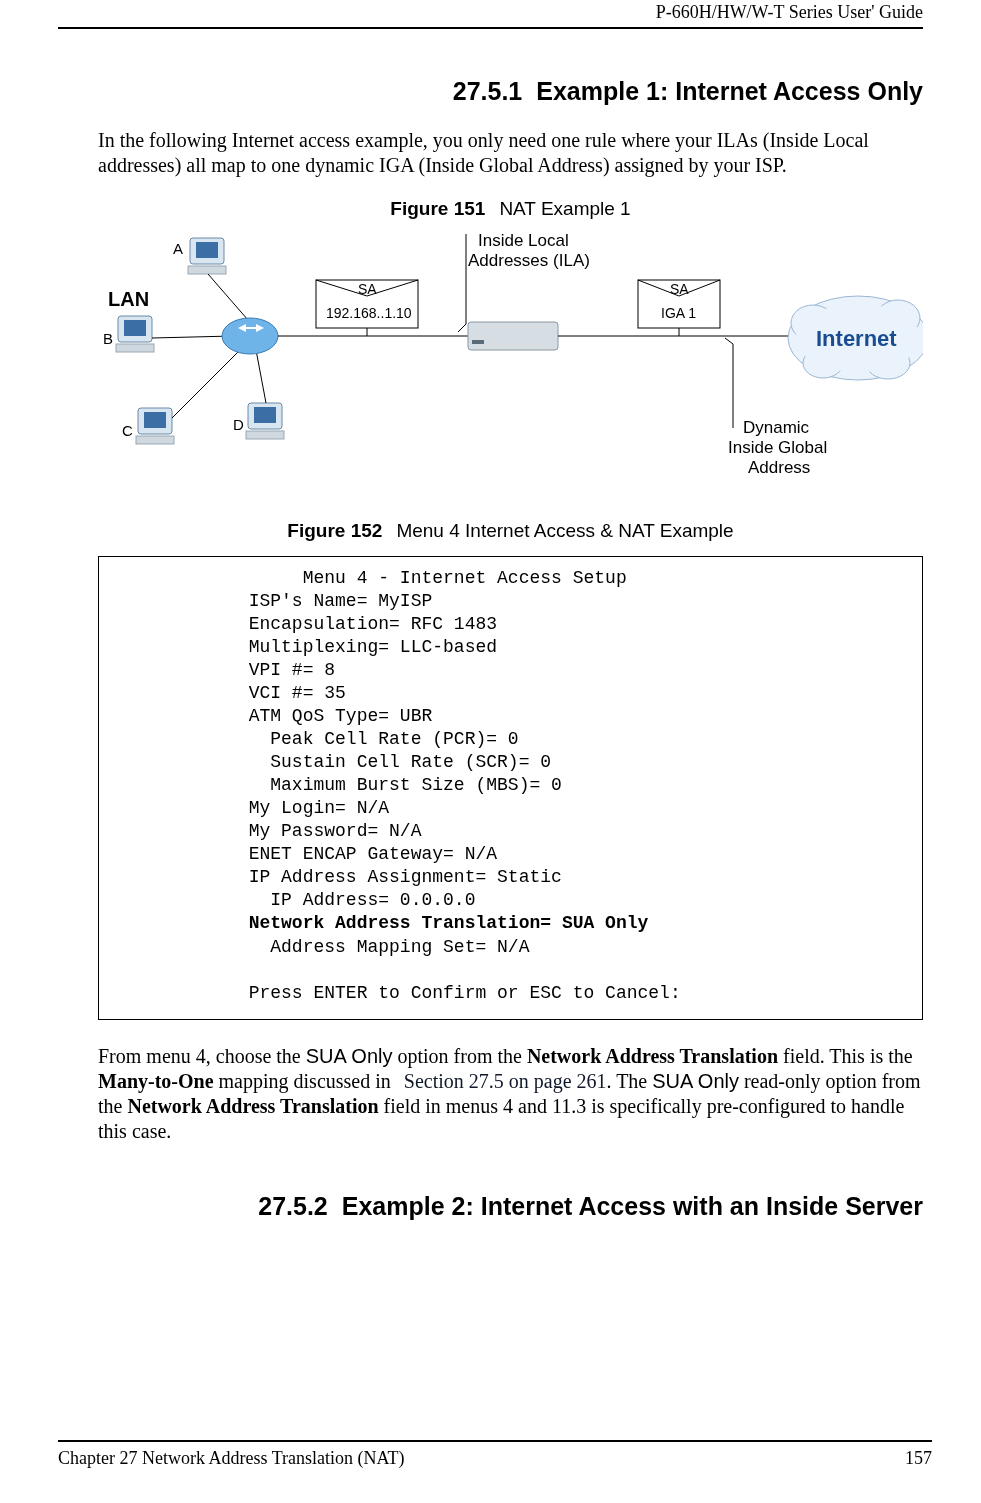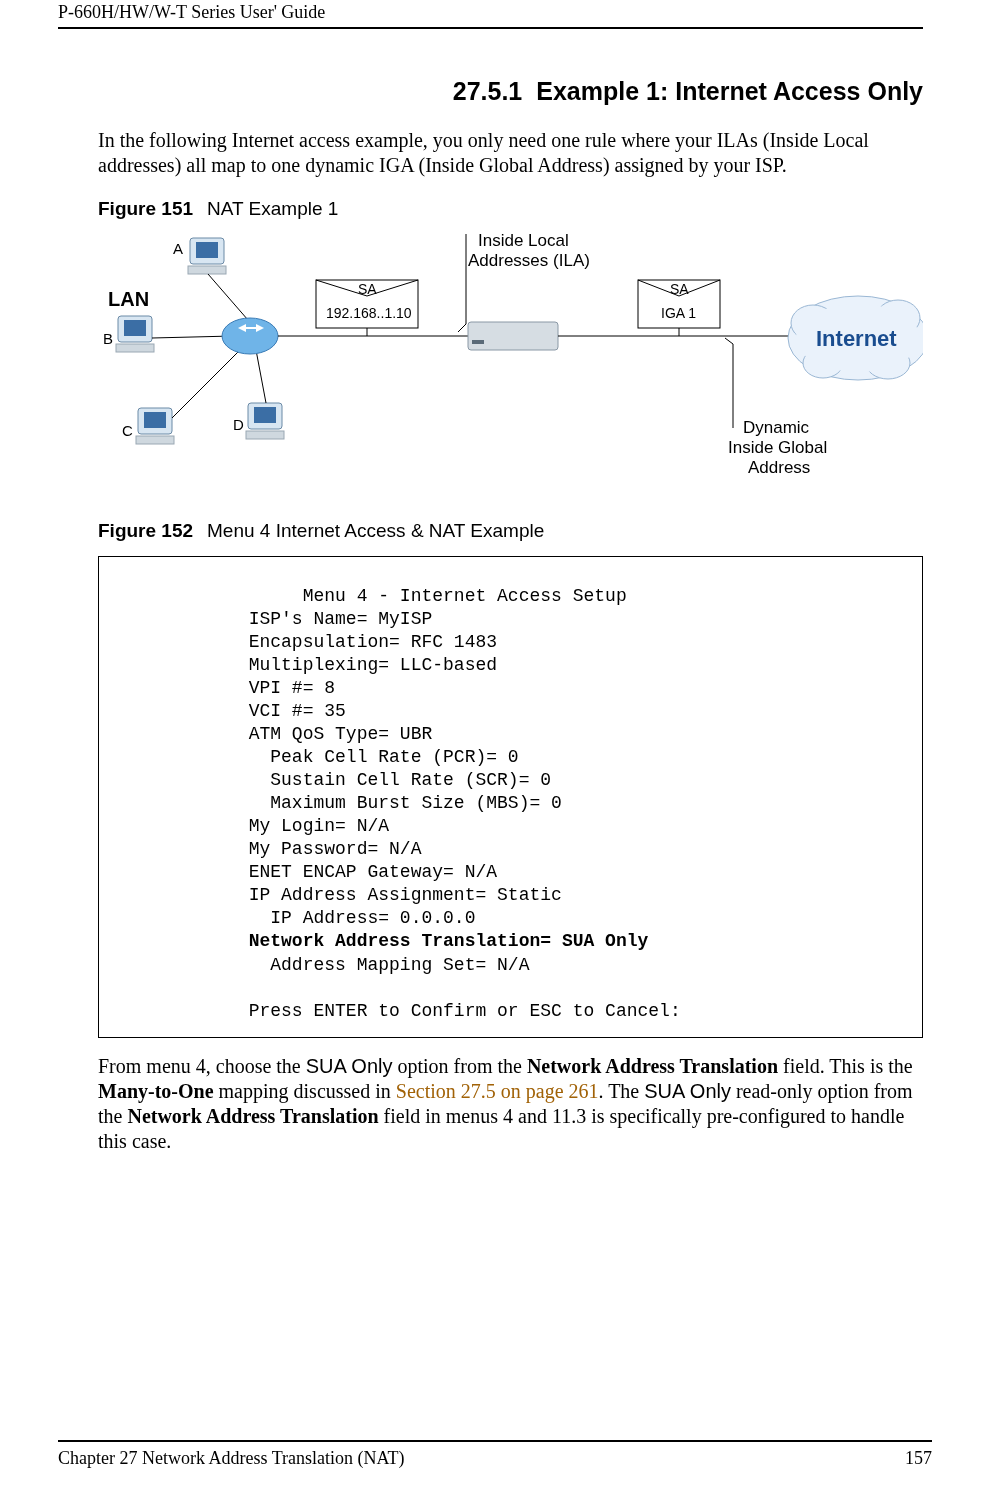--- a/index.html
+++ b/index.html
@@ -15,20 +15,21 @@
     height: 1503px;
     position: relative;
     box-sizing: border-box;
     padding: 32px 58px 0 58px;
   }
   .top-rule {
     border-top: 2px solid #000;
     margin-top: 4px;
   }
   .running-head {
+    text-align: right;
     font-size: 18px;
     margin-top: -30px;
     margin-bottom: 4px;
   }
   .h-sub {
     font-family: Arial, Helvetica, sans-serif;
     font-weight: bold;
     font-size: 25px;
     margin-top: 48px;
     margin-bottom: 22px;
@@ -37,40 +38,41 @@
   .h-sub-num { display: inline-block; margin-right: 14px; }
   .body-p {
     font-size: 20px;
     line-height: 1.25;
     margin: 0 0 20px 40px;
   }
   .fig-caption {
     font-family: Arial, Helvetica, sans-serif;
     font-size: 19px;
     margin: 6px 0 8px 40px;
+    text-align: center;
   }
   .fig-caption .fig-strong { font-weight: bold; margin-right: 14px; }
   .diagram-wrap {
     margin: 0 0 22px 40px;
     position: relative;
     height: 270px;
   }
   .diagram-wrap svg { width: 825px; height: 270px; }
 
   .terminal-box {
-    margin: 14px 0 16px 40px;
+    margin: 14px 0 24px 40px;
     border: 1px solid #000;
-    padding: 28px 20px 14px 20px;
+    padding: 10px 20px 14px 20px;
     font-family: "Courier New", Courier, monospace;
     font-size: 18px;
     line-height: 1.28;
     white-space: pre;
   }
 
-  .link { color: #a16207; }
+  .link { color: #0f172a; margin-left: 8px; }
   .bold-sans { font-family: Arial, Helvetica, sans-serif; font-weight: normal; }
 
   .footer {
     position: absolute;
     left: 58px;
     right: 49px;
     bottom: 34px;
   }
   .footer-rule { border-top: 2px solid #000; margin-bottom: 6px; }
   .footer-row {
@@ -204,20 +206,23 @@
               <span>IP Address= 0.0.0.0</span>
             <b>Network Address Translation= SUA Only</b>
               <span>Address Mapping Set= N/A</span>
 
             <span>Press ENTER to Confirm or ESC to Cancel:</span></div>
 
   <p class="body-p">
     <span>From menu 4, choose the </span><span class="bold-sans">SUA Only</span><span> option from the </span><b>Network Address Translation</b><span> field. This is the </span><b>Many-to-One</b><span> mapping discussed in </span><span class="link">Section 27.5 on page 261</span><span>. The </span><span class="bold-sans">SUA Only</span><span> read-only option from the </span><b>Network Address Translation</b><span> field in menus 4 and 11.3 is specifically pre-configured to handle this case.</span>
   </p>
 
+  <div class="h-sub">
+    <span class="h-sub-num">27.5.2</span><span>Example 2: Internet Access with an Inside Server</span>
+  </div>
 
   <div class="footer">
     <div class="footer-rule"></div>
     <div class="footer-row">
       <span>Chapter 27 Network Address Translation (NAT)</span>
       <span>157</span>
     </div>
   </div>
 
 </div>

